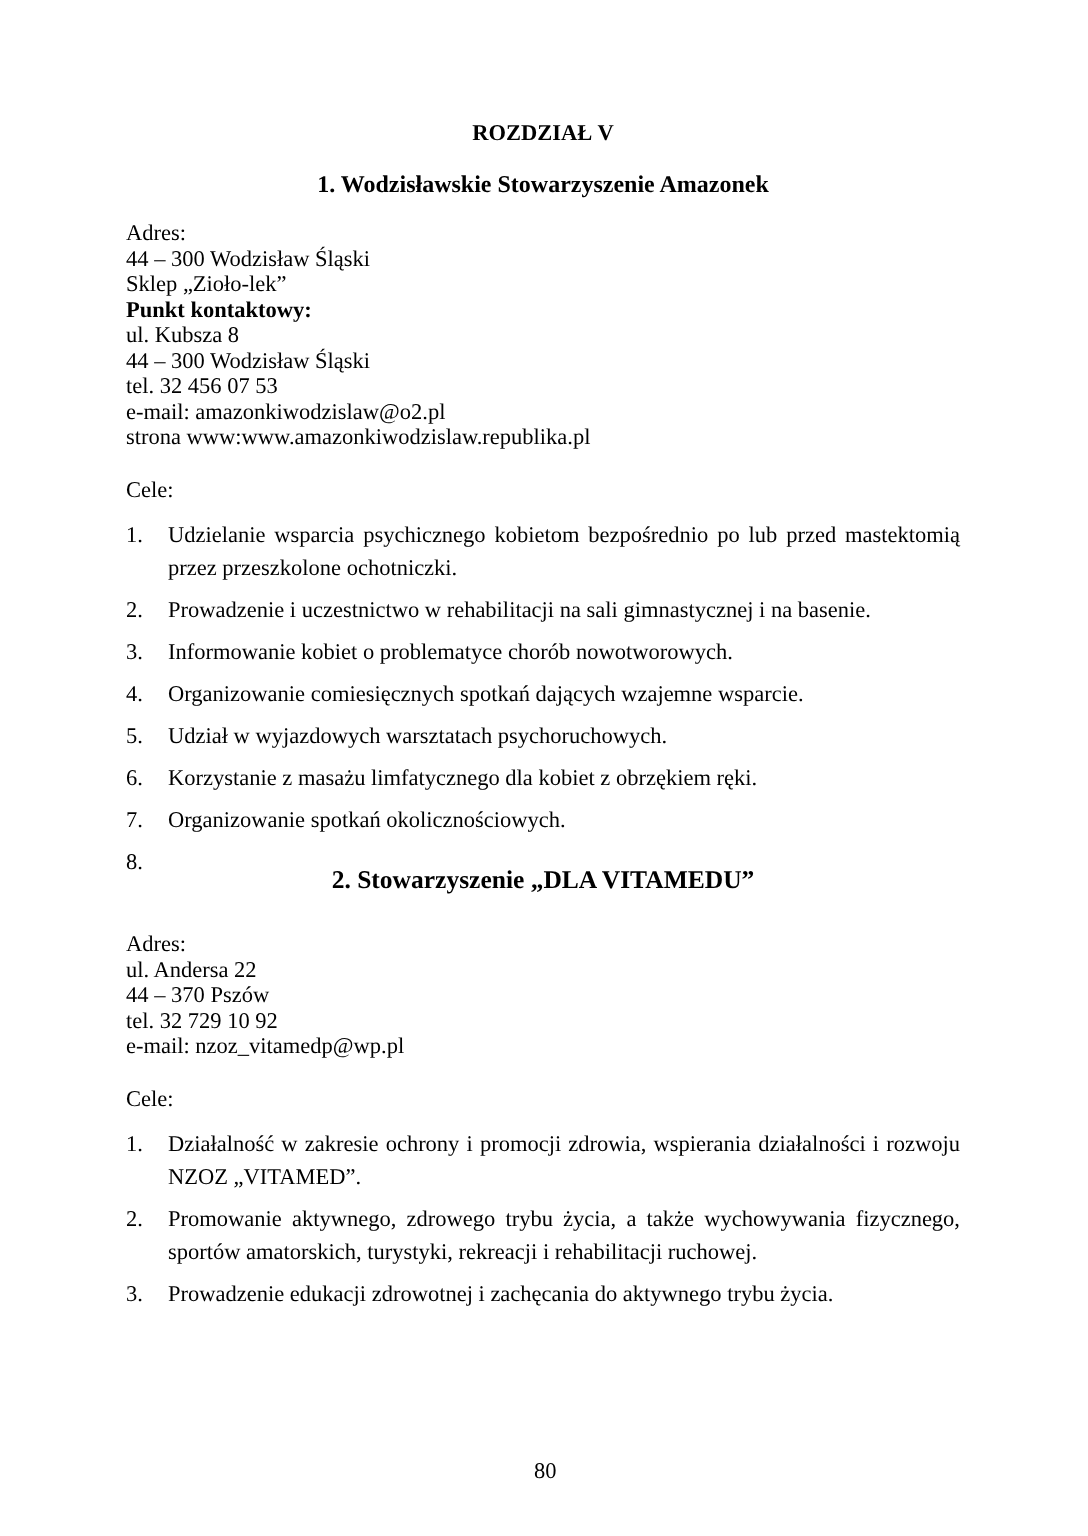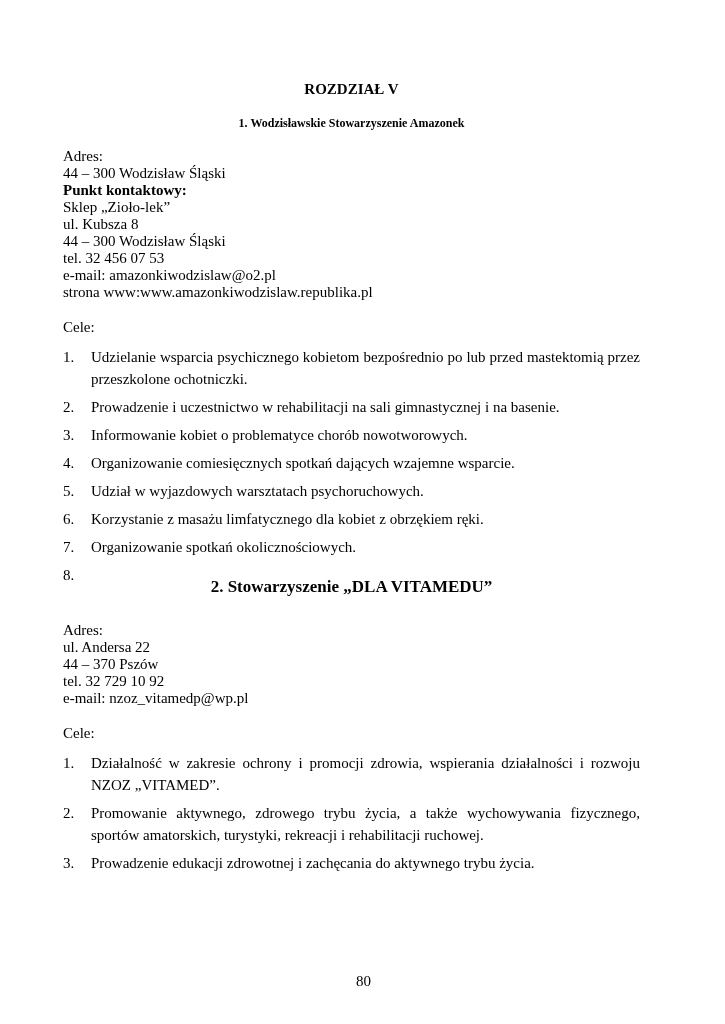--- a/index.html
+++ b/index.html
@@ -3,36 +3,36 @@
 <meta charset="utf-8">
 <style>
   html, body { margin: 0; padding: 0; background: #ffffff; }
   .page {
     position: relative;
     width: 725px;
     height: 1024px;
     margin: 0 auto;
     background: #ffffff;
     box-sizing: border-box;
-    padding: 80px 85px 0 63px;
+    padding: 80px 85px 0 84px;
     font-family: "Liberation Serif", serif;
     font-size: 15px;
     color: #000000;
     overflow: hidden;
   }
   .chapter-title {
     text-align: center;
     font-weight: bold;
     font-size: 15px;
     line-height: 19px;
   }
   .section-heading {
     text-align: center;
     font-weight: bold;
-    font-size: 12px;
+    font-size: 16px;
     line-height: 21px;
   }
   .heading-1 { margin-top: 14px; margin-bottom: 14px; }
   .heading-2 { margin-top: 18px; margin-bottom: 25px; font-size: 17px; }
   .address-block { line-height: 17px; font-family: Liberation Serif, serif; }
   .address-line { white-space: pre; }
   .address-line.bold { font-weight: bold; }
   .goals-label { margin-top: 18px; margin-bottom: 10px; line-height: 17px; }
   .goals-list { }
   .goal-item {
@@ -63,22 +63,22 @@
 
 <div class="page">
 
   <div class="chapter-title">ROZDZIAŁ V</div>
 
   <div class="section-heading heading-1">1. Wodzisławskie Stowarzyszenie Amazonek</div>
 
   <div class="address-block">
     <div class="address-line">Adres:</div>
     <div class="address-line">44 – 300 Wodzisław Śląski</div>
+    <div class="address-line">Sklep „Zioło-lek”</div>
     <div class="address-line bold">Punkt kontaktowy:</div>
-    <div class="address-line">Sklep „Zioło-lek”</div>
     <div class="address-line">ul. Kubsza 8</div>
     <div class="address-line">44 – 300 Wodzisław Śląski</div>
     <div class="address-line">tel. 32 456 07 53</div>
     <div class="address-line">e-mail: amazonkiwodzislaw@o2.pl</div>
     <div class="address-line">strona www:www.amazonkiwodzislaw.republika.pl</div>
   </div>
 
   <div class="goals-label">Cele:</div>
 
   <div class="goals-list">

